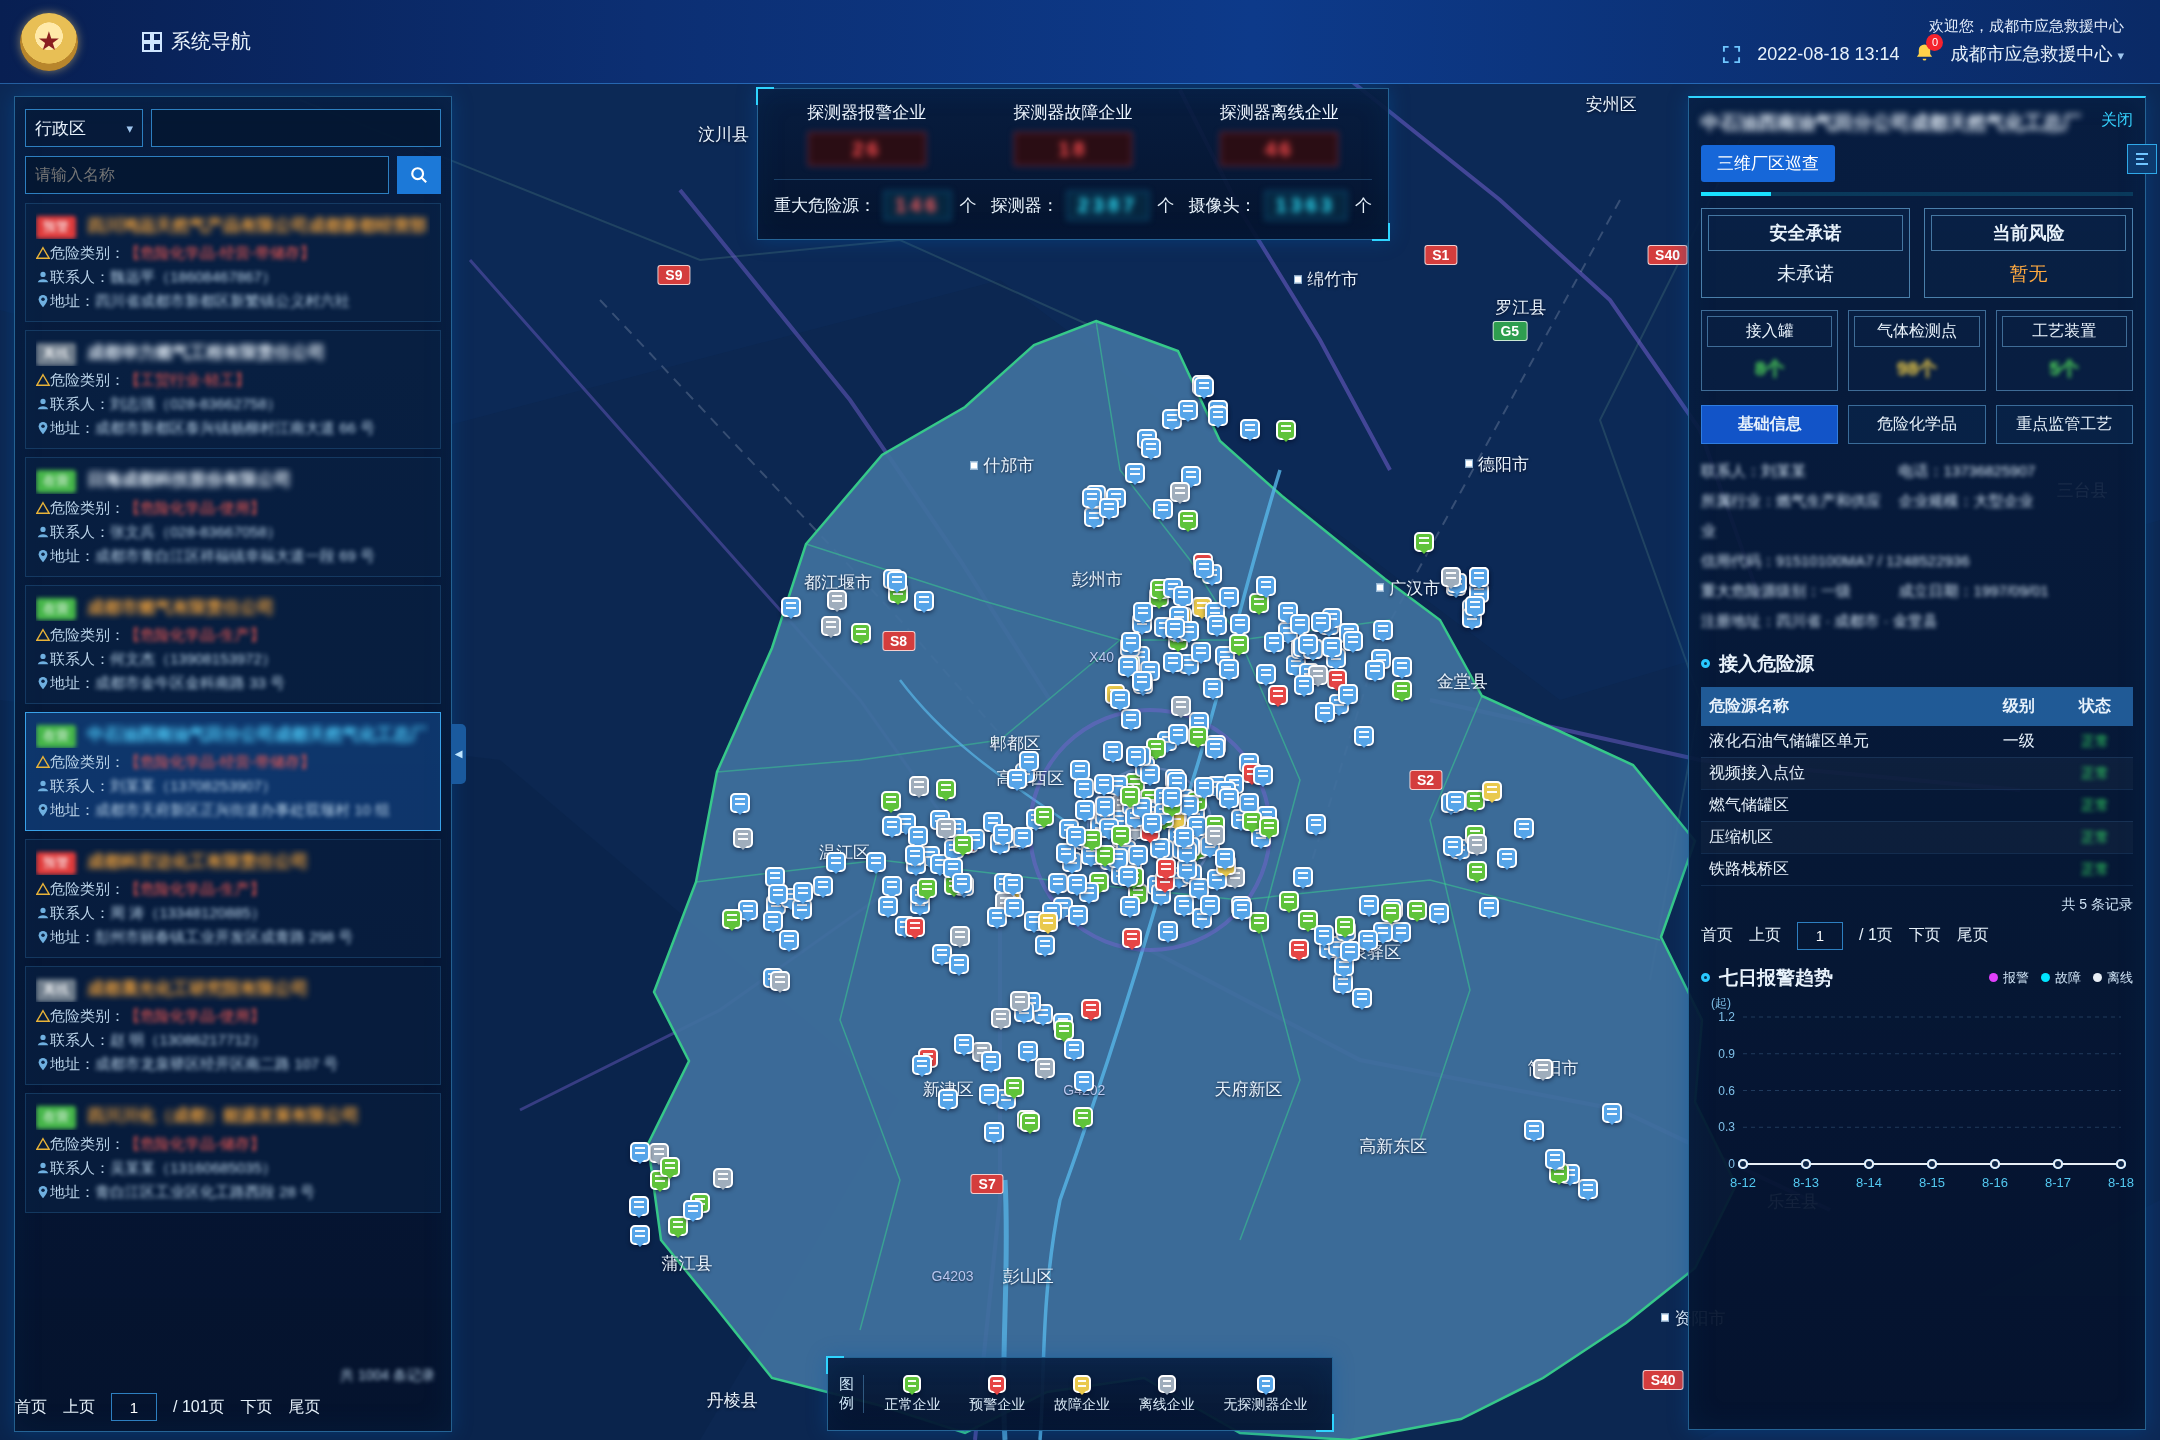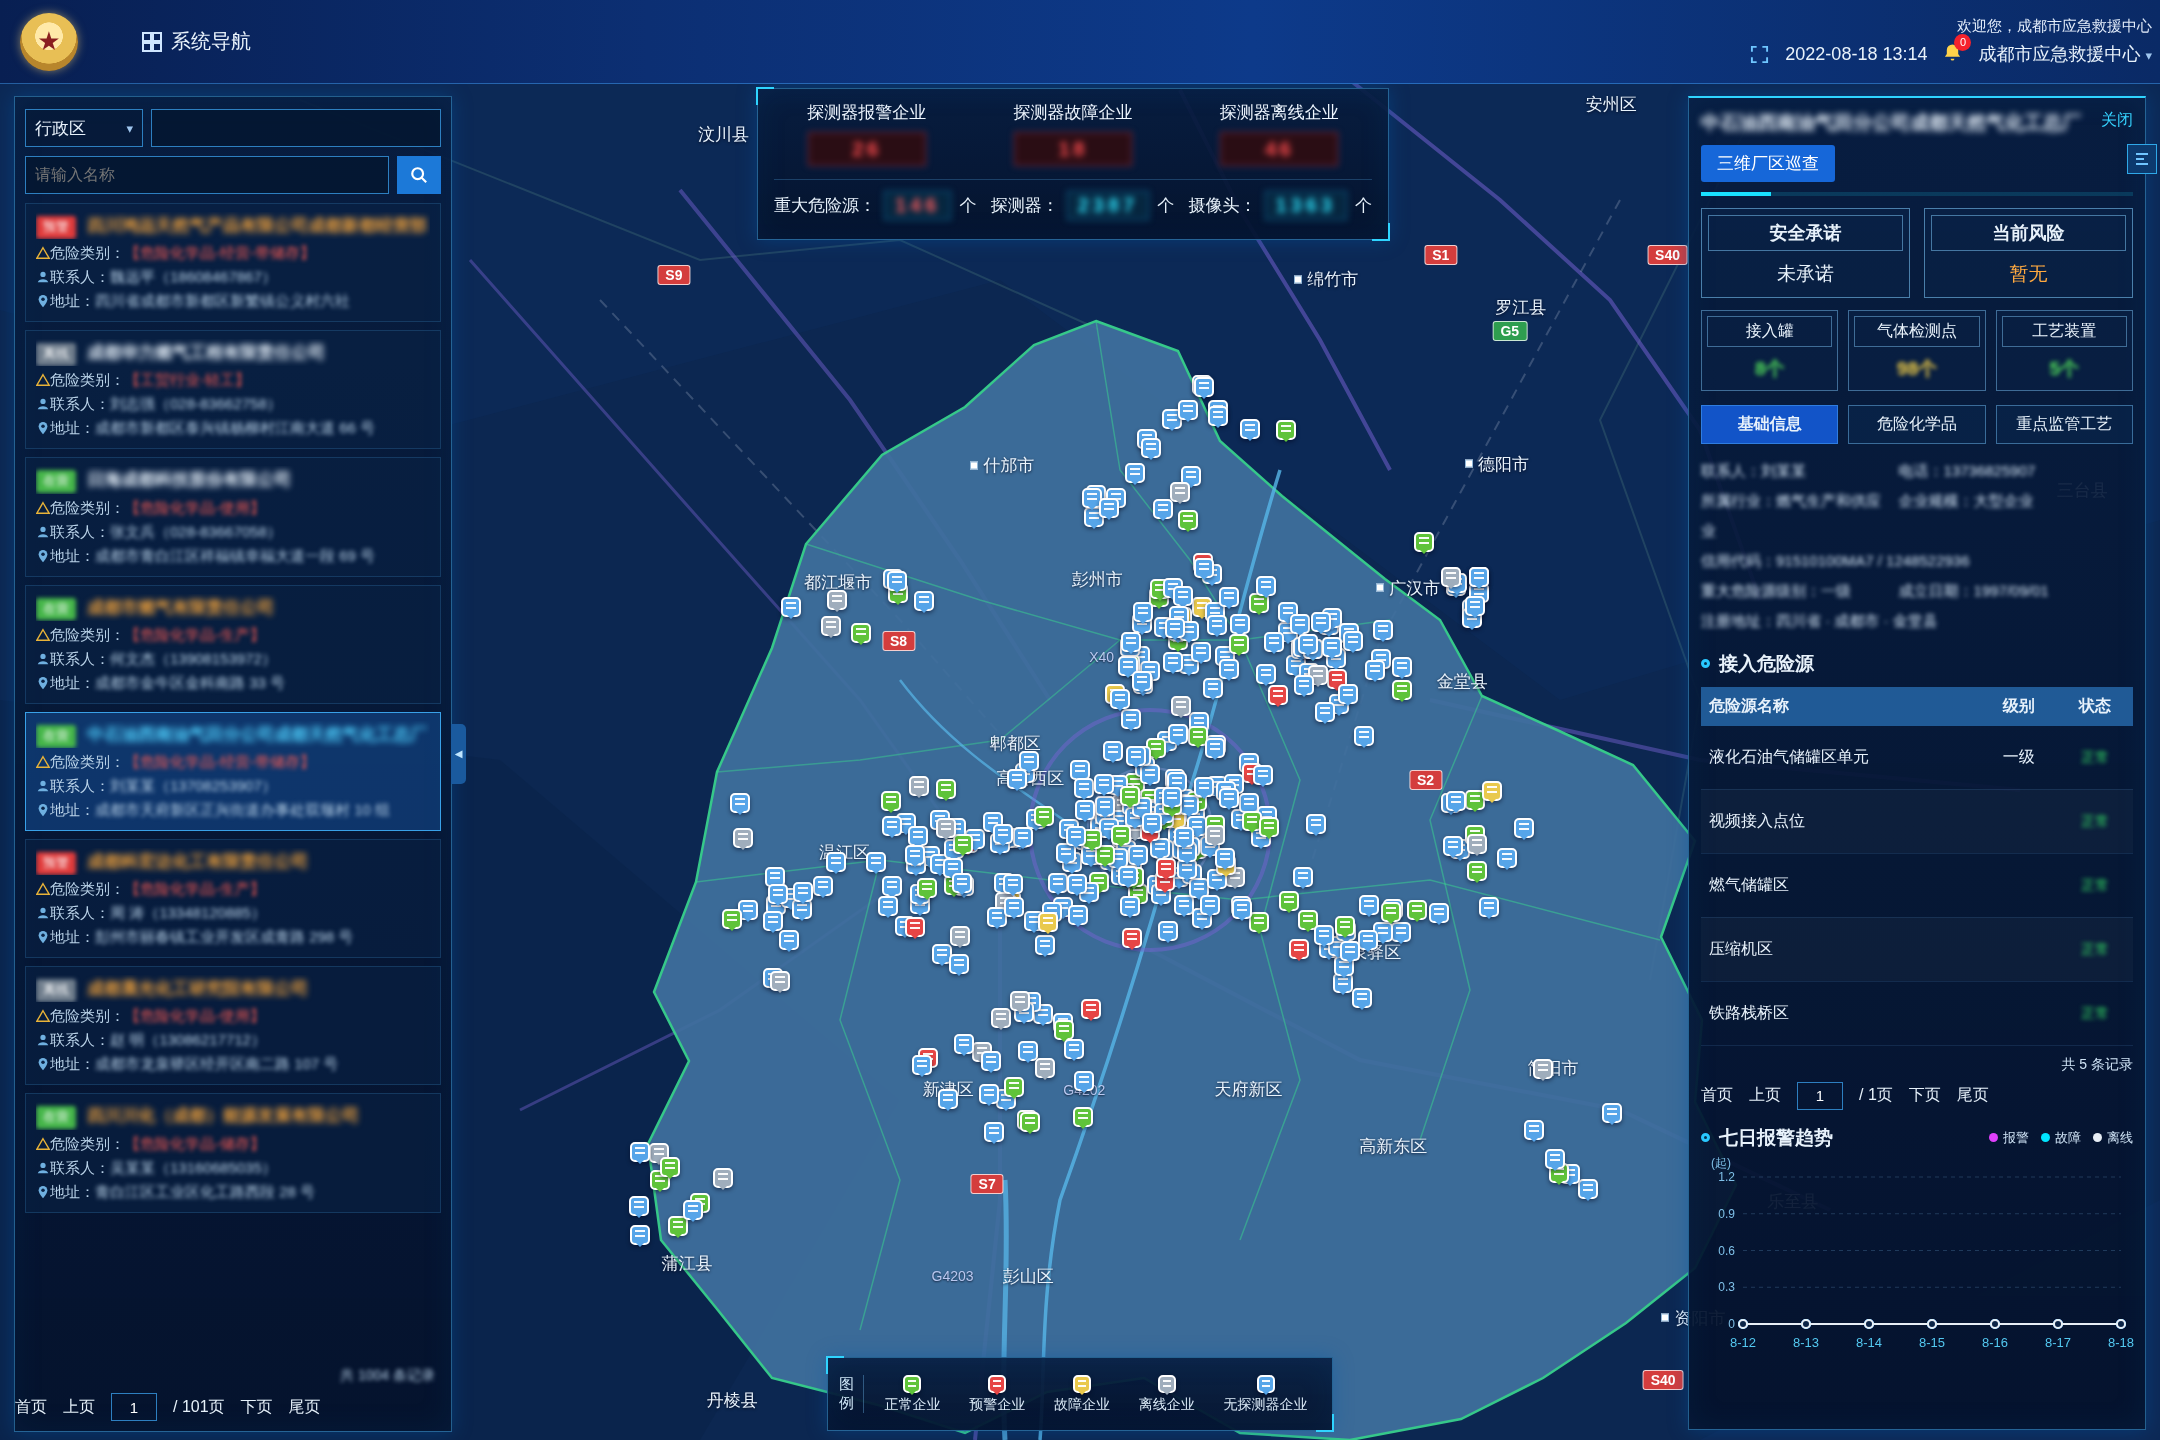--- a/index.html
+++ b/index.html
@@ -27,21 +27,21 @@
   .panel{position:absolute;background:linear-gradient(180deg,rgba(7,28,62,.92),rgba(4,18,44,.94));border:1px solid rgba(62,158,220,.55);box-shadow:0 0 18px rgba(0,90,170,.4),inset 0 0 30px rgba(20,90,160,.12)}
   .corners::before,.corners::after{content:"";position:absolute;width:16px;height:16px;border:2px solid #2fd4ff}
   .corners::before{left:-2px;top:-2px;border-right:none;border-bottom:none}
   .corners::after{right:-2px;bottom:-2px;border-left:none;border-top:none}
 
   
   #header{position:absolute;top:0;left:0;right:0;height:84px;z-index:10;display:flex;align-items:center;background:linear-gradient(90deg,#081f52,#0c2f73 30%,#0d3a8a 58%,#0a2a66);border-bottom:1px solid rgba(70,170,255,.45)}
   .logo{width:58px;height:58px;border-radius:50%;margin-left:20px;background:radial-gradient(circle at 50% 40%,#ffe9a8 0 30%,#e8bf55 31% 60%,#b8862c 61%);display:flex;align-items:center;justify-content:center;color:#8a1f1f;font-size:26px;box-shadow:0 0 10px rgba(255,220,120,.5)}
   .app-title{margin-left:16px;font-size:33px;font-weight:700;letter-spacing:1px;text-shadow:0 2px 6px rgba(0,20,60,.8)}
   .nav{margin-left:64px;display:flex;align-items:center;gap:9px;font-size:20px;cursor:pointer}
-  .hdr-right{margin-left:auto;margin-right:8px;display:flex;flex-direction:column;align-items:flex-end;gap:6px}
+  .hdr-right{margin-left:auto;margin-right:36px;display:flex;flex-direction:column;align-items:flex-end;gap:6px}
   .welcome{font-size:15px;color:#e2ecfa}
   .hdr-row{display:flex;align-items:center;gap:16px;font-size:18px}
   .bell-wrap{position:relative}
   .bell-badge{position:absolute;top:-8px;right:-9px;min-width:17px;height:17px;border-radius:9px;background:#f5222d;color:#fff;font-size:11px;display:flex;align-items:center;justify-content:center;padding:0 4px}
   .caret{font-size:13px;color:#9fc6ee}
 
   
   #left-panel{left:14px;top:96px;width:438px;bottom:8px;z-index:6;padding:12px 10px 48px}
   .lp-row{display:flex;gap:8px;margin-bottom:9px}
   .district{width:118px;height:38px;border:1px solid #2d7fc0;background:rgba(6,26,56,.7);display:flex;align-items:center;justify-content:space-between;padding:0 9px;font-size:17px;cursor:pointer}
@@ -97,21 +97,21 @@
   .tab{flex:1;text-align:center;font-size:16px;padding:8px 0;border:1px solid rgba(120,200,255,.45);background:rgba(10,40,80,.55);cursor:pointer}
   .tab.active{background:#1254c8;border-color:#2f7de0;font-weight:700}
   .info{position:relative;margin-top:12px;font-size:15px;line-height:2.0;color:#d6e7f7;display:grid;grid-template-columns:1fr 1.25fr;column-gap:10px}
   .info .f.span{grid-column:1/3}
   .info-expand{position:absolute;right:-12px;top:46px;width:30px;height:30px;border:1px solid #2fa8e8;background:#0c3a6e;display:flex;align-items:center;justify-content:center;cursor:pointer}
   .sec{display:flex;align-items:center;gap:9px;margin-top:15px;font-size:19px;font-weight:700}
   .sec .dot{width:9px;height:9px;border-radius:50%;border:3px solid #29c8ff;background:#04304f}
   .hz-table{width:100%;border-collapse:collapse;margin-top:10px;font-size:16px}
   .hz-table th{background:#205a96;font-weight:700;padding:9px 8px;text-align:left}
   .hz-table th.c,.hz-table td.c{text-align:center}
-  .hz-table td{padding:21px 8px;border-bottom:1px solid rgba(90,150,210,.16)}
+  .hz-table td{padding:5px 8px;border-bottom:1px solid rgba(90,150,210,.16)}
   .hz-table tr:nth-child(even) td{background:rgba(255,255,255,.03)}
   .status-ok{color:#35e065;font-size:14px}
   .hz-total{text-align:right;font-size:14px;color:#cfe3f5;margin-top:10px}
   .trend-head{display:flex;justify-content:space-between;align-items:center;margin-top:15px}
   .t-legend{display:flex;gap:12px;font-size:13px;color:#cfe3f5}
   .t-legend .li{display:flex;align-items:center;gap:5px}
   .t-legend .dotc{width:9px;height:9px;border-radius:50%}
   .tick{font-size:12px;fill:#7fc0e8}
   .xtick{font-size:13px;fill:#53c8f0}
 </style>

